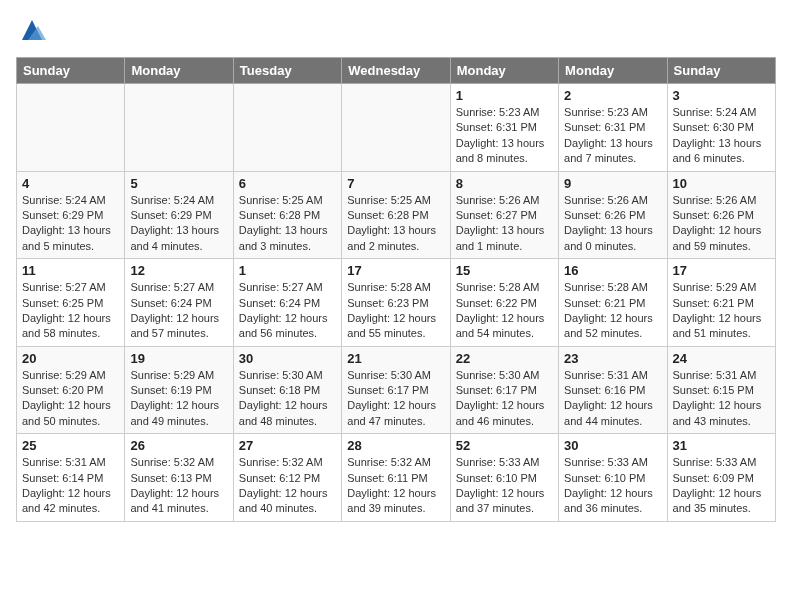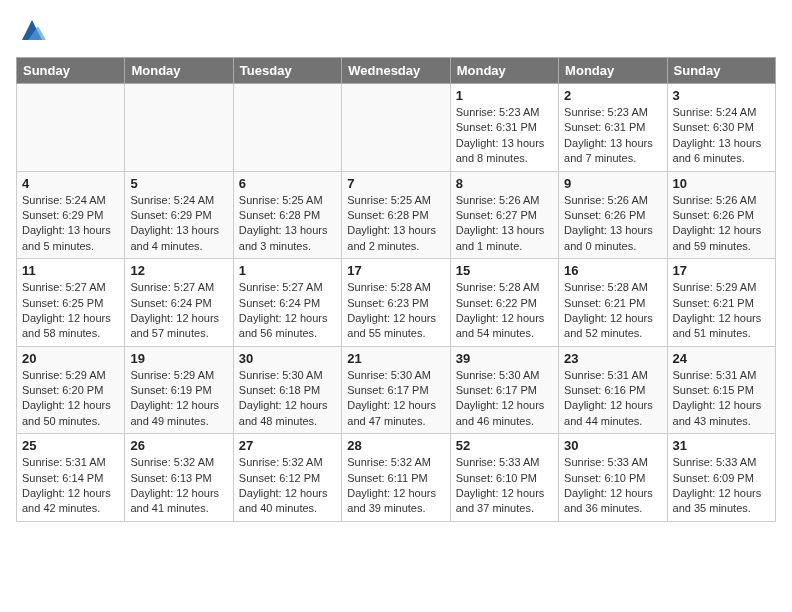--- a/index.html
+++ b/index.html
@@ -272,21 +272,21 @@
 and 48 minutes.</div>
         </td>
         <td>
           <div class="day-number">21</div>
           <div class="day-info" style="white-space: pre-line;">Sunrise: 5:30 AM
 Sunset: 6:17 PM
 Daylight: 12 hours
 and 47 minutes.</div>
         </td>
         <td>
-          <div class="day-number">39</div>
+          <div class="day-number">22</div>
           <div class="day-info" style="white-space: pre-line;">Sunrise: 5:30 AM
 Sunset: 6:17 PM
 Daylight: 12 hours
 and 46 minutes.</div>
         </td>
         <td>
           <div class="day-number">23</div>
           <div class="day-info" style="white-space: pre-line;">Sunrise: 5:31 AM
 Sunset: 6:16 PM
 Daylight: 12 hours

